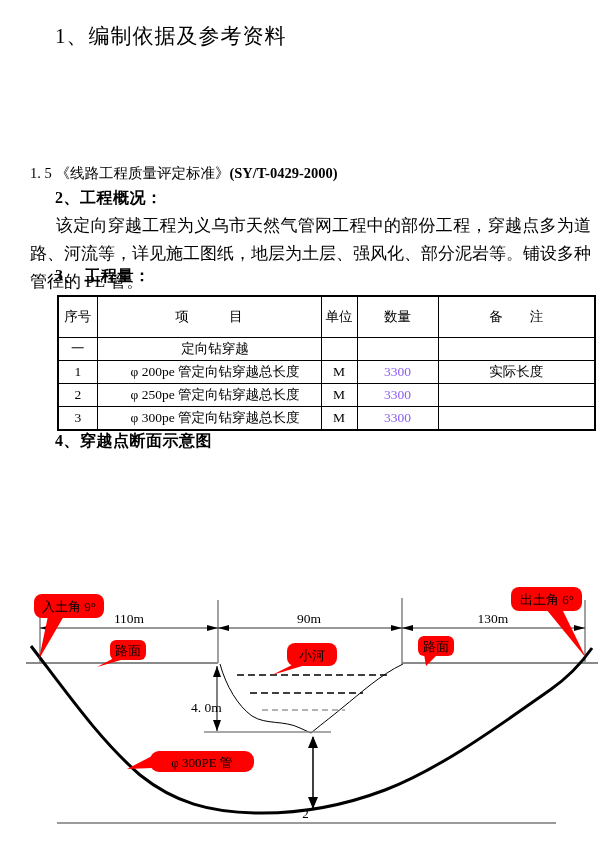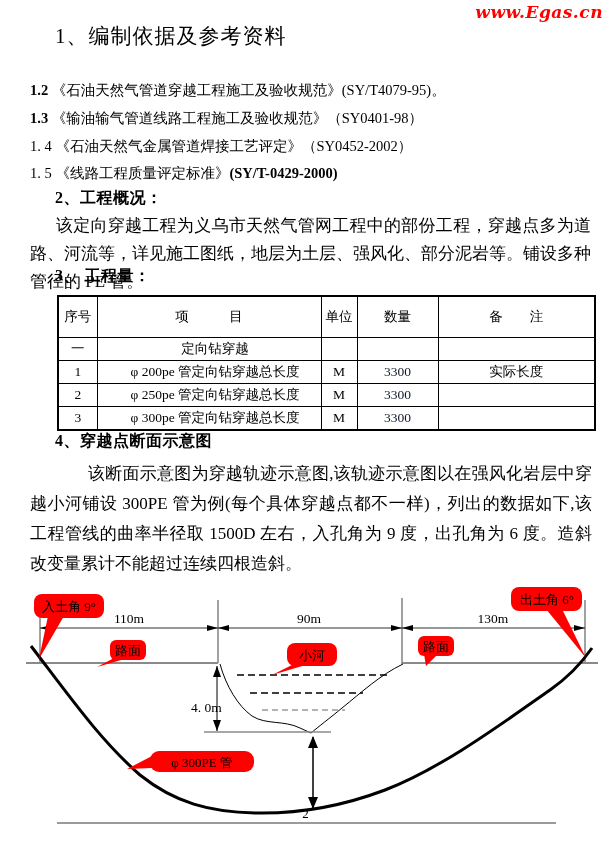--- a/index.html
+++ b/index.html
@@ -23,48 +23,35 @@
   .para.p4 { width:562px; line-height:30px; }
   table.qty {
     border-collapse:collapse; table-layout:fixed; width:537px;
     font-size:13.5px;
   }
   table.qty, table.qty td, table.qty th { border:1px solid #000; }
   table.qty { border:2px solid #000; }
   table.qty th { height:38px; font-weight:normal; text-align:center; }
   table.qty td { height:22px; text-align:center; padding:0; }
   table.qty td.item { text-align:center; padding-left:12px; }
-  table.qty td.qtyv { color:#0f172a;margin-left:24px; }
+  table.qty td.qtyv { color:#8b5cf6;margin-left:24px; }
   .pagenum { left:0; top:806px; width:611px; text-align:center; font-size:13px; }
   .footline { left:57px; top:822px; width:499px; height:2px; background:#9a9a9a; }
   svg text { font-family:"Liberation Serif","DejaVu Serif",serif; }
   svg .callout-text { font-size:13px; fill:#000; }
   svg .dim-text { font-size:13.5px; fill:#000; }
 </style>
 </head>
 <body>
 
 <div class="page">
 
-  <div class="abs watermark">www.Egas.cn</div>
 
   <div class="abs h1" style="top:22px;">1、编制依据及参考资料</div>
 
-  <div class="abs ref-item" style="top:81px;">
-    <span class="num b">1.2</span>
-    <span>《石油天然气管道穿越工程施工及验收规范》</span><span class="code">(SY/T4079-95)</span><span>。</span>
-  </div>
-  <div class="abs ref-item" style="top:109px;">
-    <span class="num b">1.3</span>
-    <span>《输油输气管道线路工程施工及验收规范》</span><span class="code">（SY0401-98）</span><span></span>
-  </div>
-  <div class="abs ref-item" style="top:137px;">
-    <span class="num">1. 4</span>
-    <span>《石油天然气金属管道焊接工艺评定》</span><span class="code">（SY0452-2002）</span><span></span>
-  </div>
   <div class="abs ref-item" style="top:164px;text-align:center;">
     <span class="num">1. 5</span>
     <span>《线路工程质量评定标准》</span><span class="code b">(SY/T-0429-2000)</span><span></span>
   </div>
 
   <div class="abs h" style="top:188px;">2、工程概况：</div>
   <div class="abs para" style="top:212px;text-indent:26px;">该定向穿越工程为义乌市天然气管网工程中的部份工程，穿越点多为道路、河流等，详见施工图纸，地层为土层、强风化、部分泥岩等。铺设多种管径的 PE 管。</div>
 
   <div class="abs h" style="top:266px;">3、 工程量：</div>
 
@@ -111,21 +98,20 @@
         <td class="item">φ 300pe 管定向钻穿越总长度</td>
         <td>M</td>
         <td class="qtyv">3300</td>
         <td></td>
       </tr>
     </tbody>
       </table>
   </div>
 
   <div class="abs h" style="top:431px;">4、穿越点断面示意图</div>
-  <div class="abs para p4" style="top:459px;text-indent:58px;">该断面示意图为穿越轨迹示意图,该轨迹示意图以在强风化岩层中穿越小河铺设 300PE 管为例(每个具体穿越点都不一样)，列出的数据如下,该工程管线的曲率半径取 1500D 左右，入孔角为 9 度，出孔角为 6 度。造斜改变量累计不能超过连续四根造斜。</div>
 
   <svg class="abs" style="left:0; top:572px;" width="611" height="250" viewBox="0 0 611 250">
 
     <line x1="40" y1="40" x2="40" y2="91" stroke="#444" stroke-width="1"></line>
     <line x1="218" y1="28" x2="218" y2="91" stroke="#444" stroke-width="1"></line>
     <line x1="402" y1="26" x2="402" y2="92" stroke="#444" stroke-width="1"></line>
     <line x1="585" y1="28" x2="585" y2="90" stroke="#444" stroke-width="1"></line>
 
     <line x1="40" y1="56" x2="585" y2="56" stroke="#333" stroke-width="1"></line>
     <polygon points="40,56 51,53 51,59" fill="#000"></polygon>

